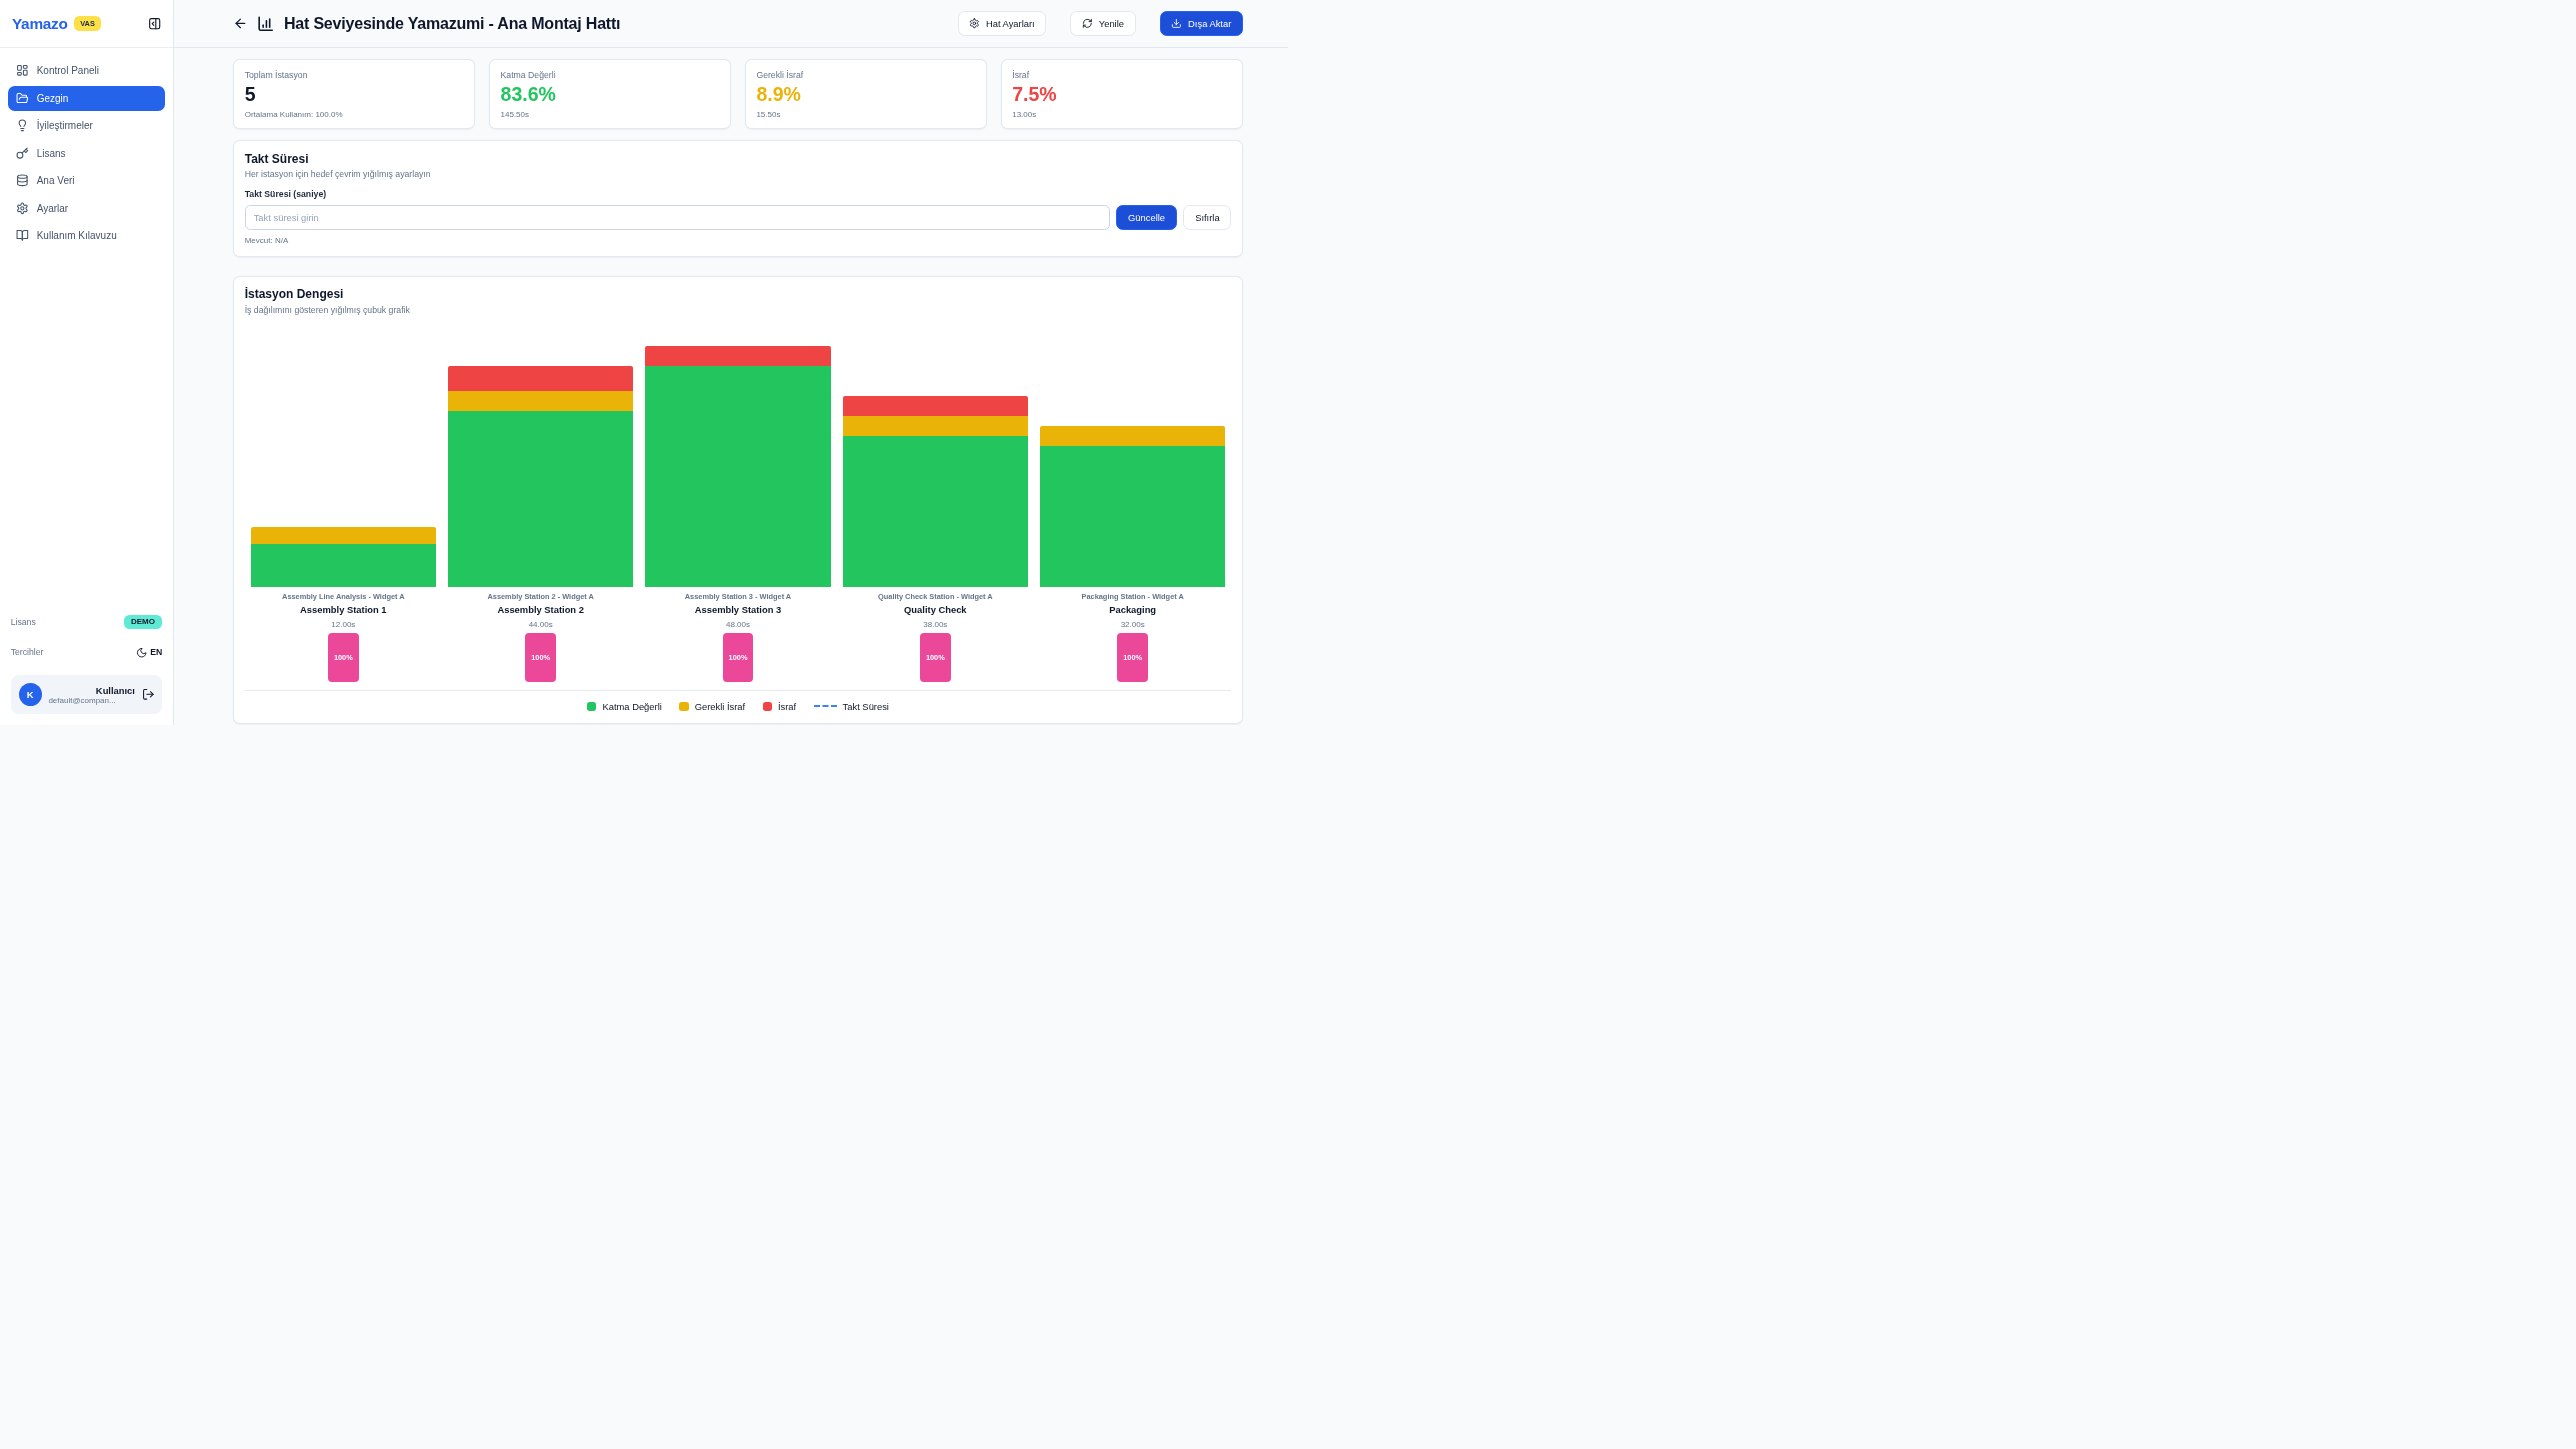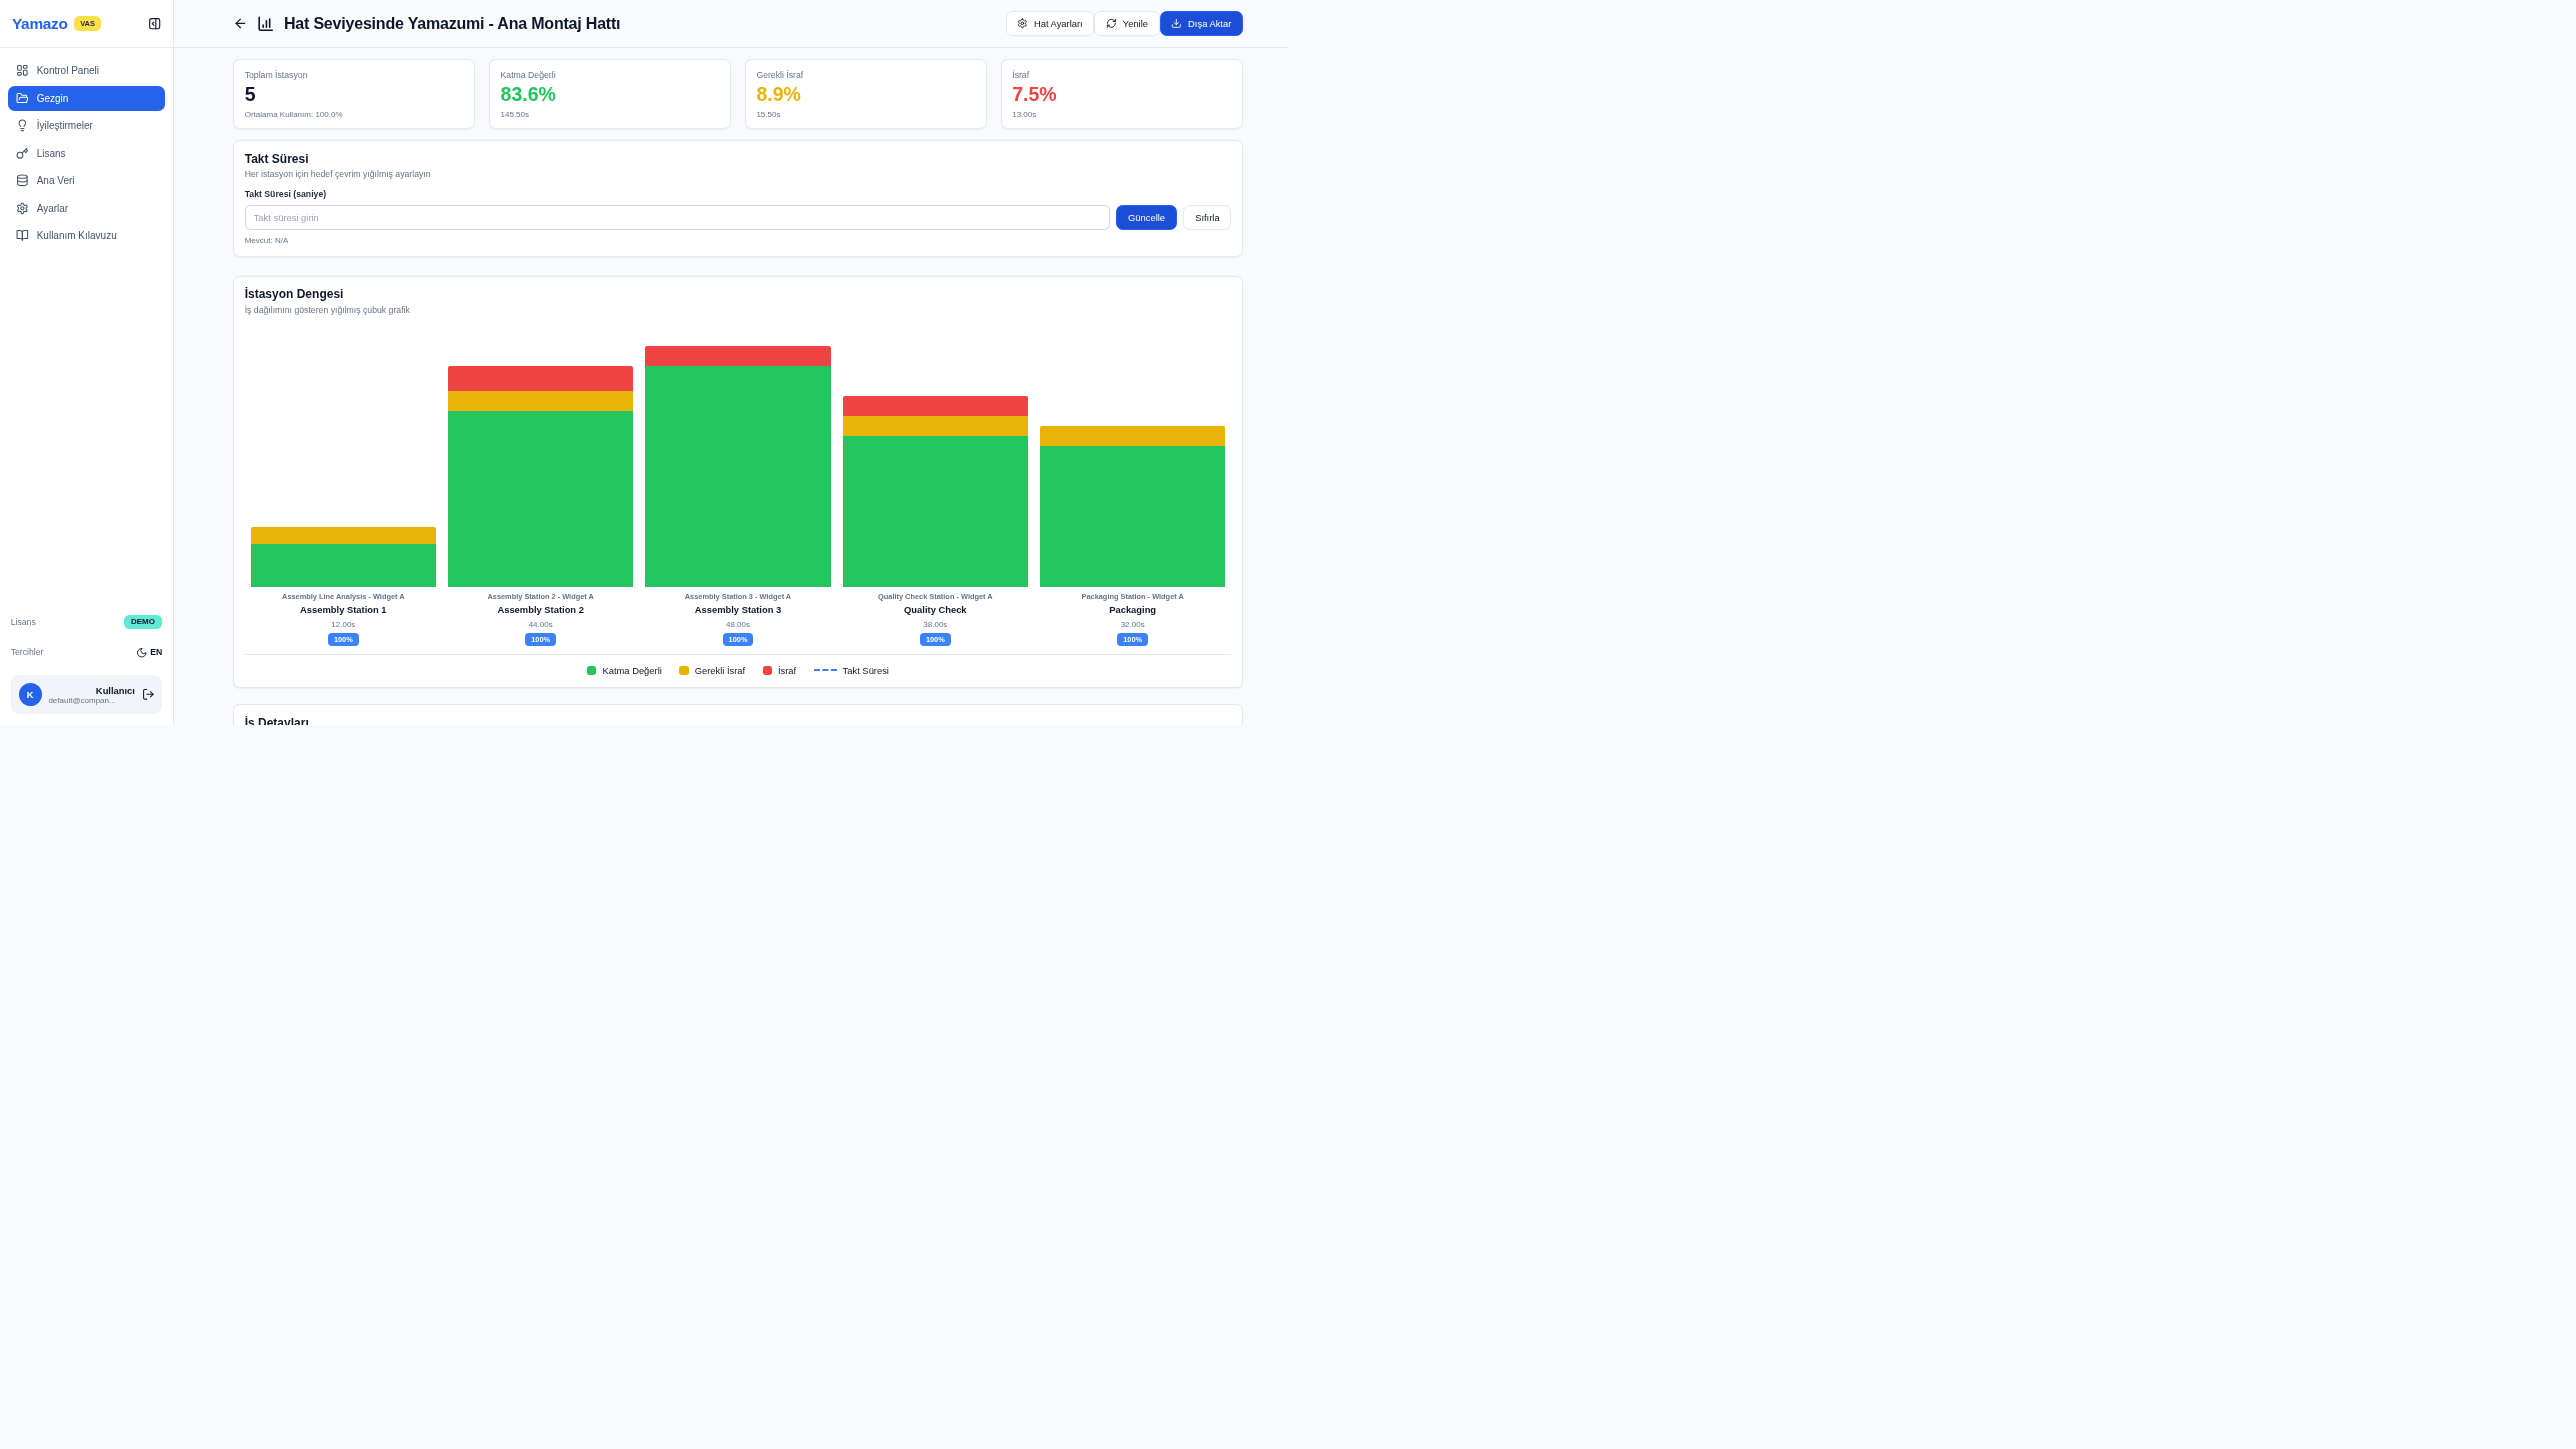--- a/index.html
+++ b/index.html
@@ -38,21 +38,21 @@
   .user-name { font-size:9.4px; font-weight:700;text-align:right; }
   .user-email { font-size:8px; color:#64748b; white-space:nowrap; overflow:hidden; }
 
   
   .main { flex:1; display:flex; flex-direction:column; height:100%; overflow:hidden; }
   .topbar { height:48px; min-height:48px; display:flex; align-items:center; gap:9.4px;
             border-bottom:0.7px solid #e2e8f0; padding:0 45px 0 59px; }
   .back-btn { background:none; border:none; cursor:pointer; color:#0f172a; display:flex; }
   .title-chart-icon { color:#0f172a; }
   .page-title { font-size:16px; font-weight:700; letter-spacing:-0.2px; }
-  .topbar-actions { margin-left:auto; display:flex; gap:0; }
+  .topbar-actions { margin-left:auto; display:flex; gap:24px; }
   .btn { display:flex; align-items:center; gap:6px; height:25.5px; padding:0 10.7px;
          border-radius:6.7px; font-size:9.4px; font-weight:500; font-family:inherit; cursor:pointer; }
   .btn-light { background:#fff; border:0.7px solid #e2e8f0; color:#0f172a; }
   .btn-primary { background:#1d4ed8; border:0.7px solid #2563eb; color:#fff; }
 
   .content { flex:1; padding:11.4px 45px 0 59px; overflow:hidden; }
   .stats { display:grid; grid-template-columns:repeat(4,1fr); gap:13.4px; }
   .stat-card { background:#fff; border:0.7px solid #e2e8f0; border-radius:6.7px; height:70px;
                padding:9.4px 10.7px; box-shadow:0 0.7px 1.3px rgba(15,23,42,.05);
                display:flex; flex-direction:column; }
@@ -76,22 +76,22 @@
   .plot { display:flex; align-items:flex-end; height:267px; margin-top:5.4px; }
   .col { flex:1; display:flex; align-items:flex-end; justify-content:center; height:100%; }
   .bar { width:94%; display:flex; flex-direction:column; justify-content:flex-end; }
   .seg { width:100%; }
   .seg.top { border-radius:2px 2px 0 0; }
   .bar-labels { display:flex; }
   .col-label { flex:1; display:flex; flex-direction:column; align-items:center; min-width:0; }
   .w-label { font-size:7.4px; font-weight:600; color:#64748b; margin-top:4.7px; white-space:nowrap; }
   .s-name { font-size:9.4px; font-weight:600; margin-top:3.4px; }
   .s-time { font-size:8px; color:#64748b; margin-top:4.7px; }
-  .util { background:#3b82f6; color:#fff; font-size:7.4px; font-weight:700;
-          border-radius:4px; padding:2px 6px; margin-top:4px; }
+  .util { background:#ec4899; color:#fff; font-size:7.4px; font-weight:700;
+          border-radius:4px; padding:20px 6px; margin-top:4px; }
   .legend-sep { border-top:0.7px solid #e2e8f0; margin-top:8px; }
   .legend { display:flex; justify-content:center; align-items:center; gap:17.4px; padding:10px 0 11.4px; }
   .lg-item { display:flex; align-items:center; gap:6px; font-size:9.4px; font-weight:500; }
   .lg-swatch { width:9.4px; height:9.4px; border-radius:2.7px; }
   .lg-dash { width:23px; border-top:2px dashed #3b82f6; }
 
   .details-card { margin-top:16px; padding:10.7px; height:81px; }
 </style>
 </head>
 <body>

